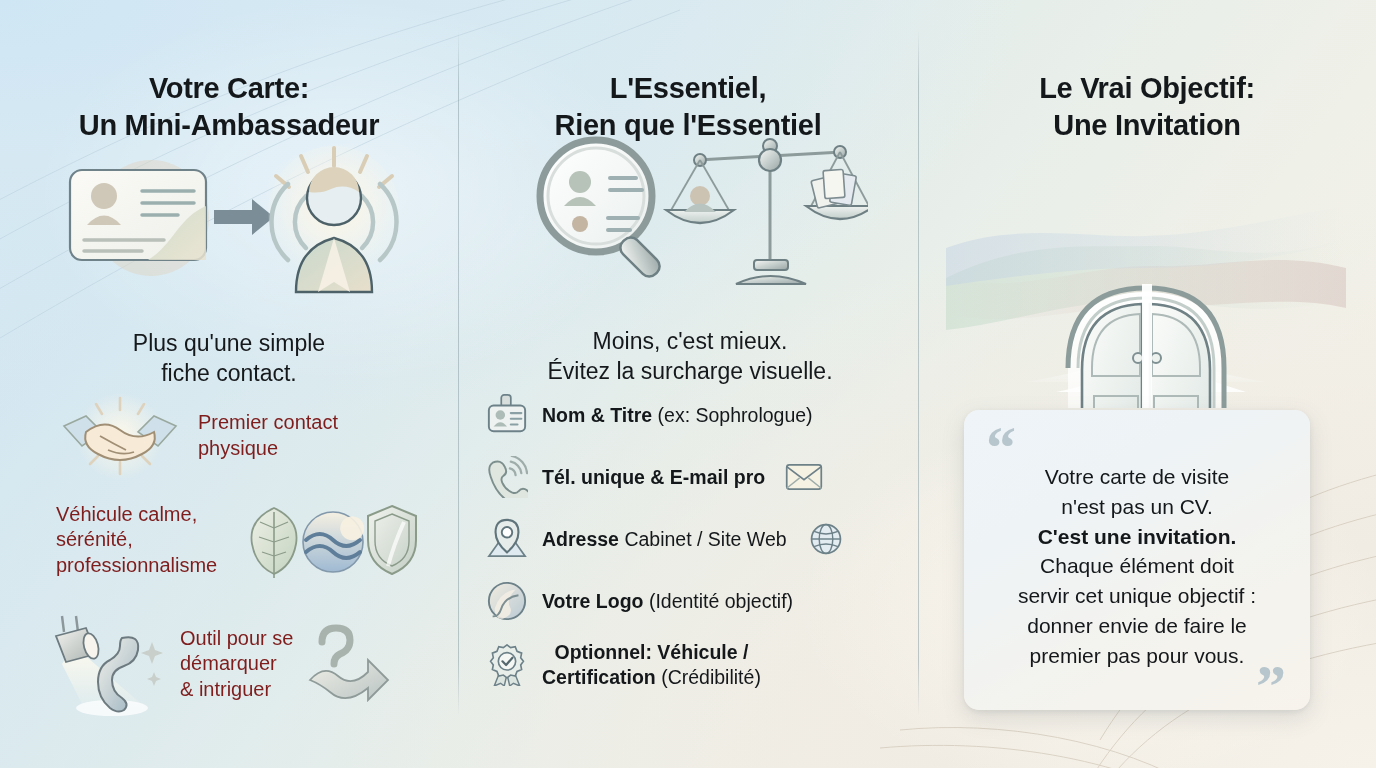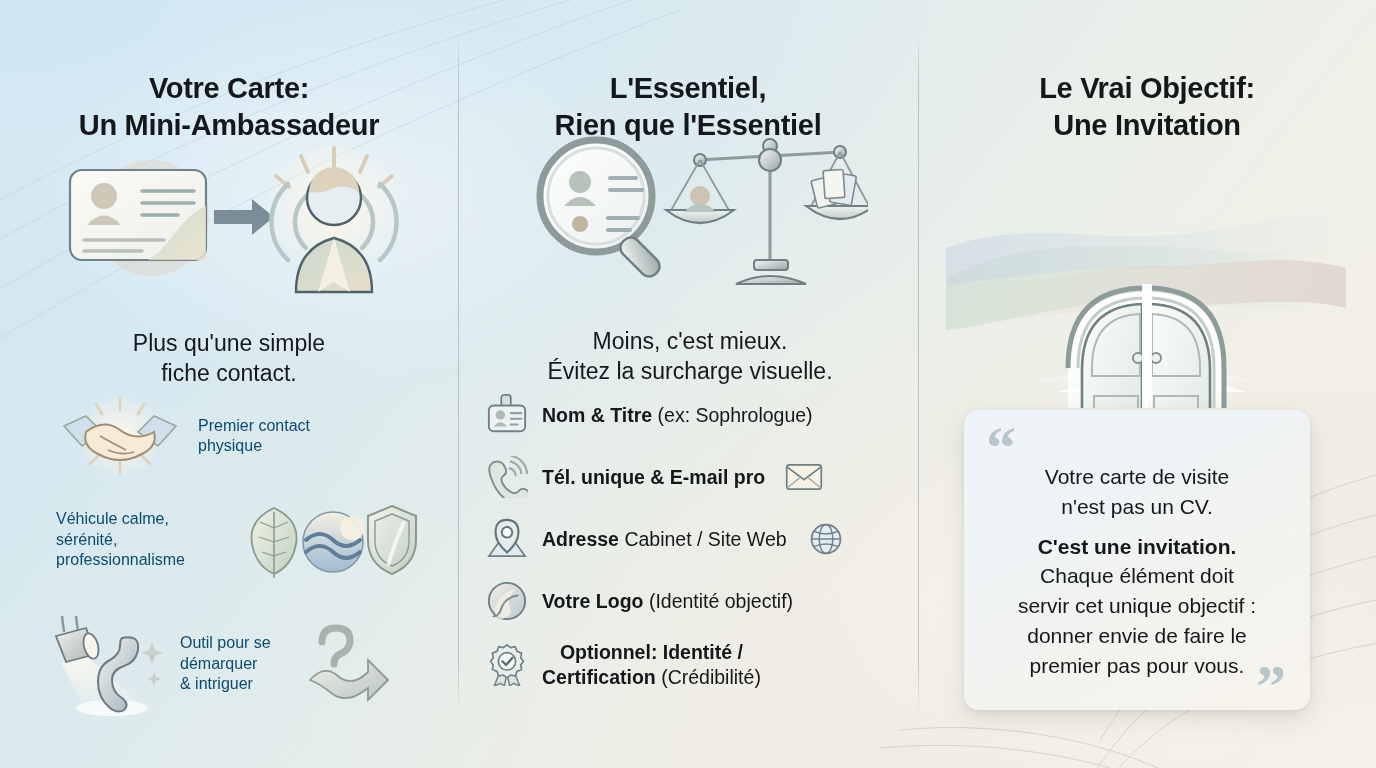--- a/index.html
+++ b/index.html
@@ -55,21 +55,21 @@
   .a-sub{
     position:absolute;left:40px;right:40px;top:305px;text-align:center;
     font-size:23px;line-height:1.32;color:#16191c;white-space:pre-line;
   }
 
   .a-row{position:absolute;display:flex;align-items:center;}
   .a-row1{left:56px;top:388px;width:360px;gap:14px;}
   .a-row2{left:56px;top:498px;width:370px;gap:6px;}
   .a-row3{left:50px;top:612px;width:380px;gap:0;}
 
-  .a-text{font-size:16px;line-height:1.28;color:#0c4a6e;white-space:pre-line;}
+  .a-text{font-size:20px;line-height:1.28;color:#7f1d1d;white-space:pre-line;}
 
   
   .b-hero{position:absolute;left:60px;top:130px;width:350px;height:160px;}
   .b-sub{
     position:absolute;left:12px;right:8px;top:303px;text-align:center;
     font-size:23px;line-height:1.32;color:#16191c;white-space:pre-line;
   }
   .b-list{position:absolute;left:28px;top:392px;width:420px;}
   .b-item{display:flex;align-items:center;gap:14px;margin-bottom:16px;min-height:46px;}
   .b-item .b-ico{flex:0 0 auto;width:42px;height:42px;display:block;}
@@ -92,21 +92,21 @@
   .q-mark{
     position:absolute;font-size:60px;line-height:1;font-weight:700;
     color:#b7c6cc;font-family:"Liberation Serif",serif;
   }
   .q-open{left:22px;top:8px;}
   .q-close{right:24px;bottom:-6px;}
   .q-body{
     position:absolute;left:14px;right:14px;top:52px;
     text-align:center;font-size:21px;line-height:1.42;color:#15181b;
   }
-  .q-body .strong{font-weight:700;margin-top:10px;}
+  .q-body .strong{font-weight:700;}
 </style>
 </head>
 <body>
 
 <div class="stage">
 
   <div class="bg-base"></div>
   <div class="bg-soft1"></div>
   <div class="bg-soft2"></div>
 
@@ -439,21 +439,21 @@
         </div>
 
         <div class="b-item">
           <svg class="b-ico" viewBox="0 0 44 46">
             <path d="M14 31 L8 46 L15 43 L19 46 L22 33 Z" fill="#dde5e1" stroke="#6d8189" stroke-width="1.6"></path>
             <path d="M30 31 L36 46 L29 43 L25 46 L22 33 Z" fill="#dde5e1" stroke="#6d8189" stroke-width="1.6"></path>
             <path d="M22 1 l4 3 l5 -1 l2 5 l5 2 l-1 5 l3 4 l-3 4 l1 5 l-5 2 l-2 5 l-5 -1 l-4 3 l-4 -3 l-5 1 l-2 -5 l-5 -2 l1 -5 l-3 -4 l3 -4 l-1 -5 l5 -2 l2 -5 l5 1 z" fill="#e8eeea" stroke="#6d8189" stroke-width="1.8"></path>
             <circle cx="22" cy="19" r="9.5" fill="#f4f7f4" stroke="#6d8189" stroke-width="1.8"></circle>
             <path d="M17 19 l4 4 l7 -8" fill="none" stroke="#55686d" stroke-width="2.4" stroke-linecap="round" stroke-linejoin="round"></path>
           </svg>
-          <div class="b-txt"><b>Optionnel: Identité /
+          <div class="b-txt"><b>Optionnel: Véhicule /
 Certification</b><span class="lt"> (Crédibilité)</span></div>
         </div>
 
       </div>
     </section>
 
     <section class="col col-c">
       <h2 class="col-title">Le Vrai Objectif:
 Une Invitation</h2>
 

